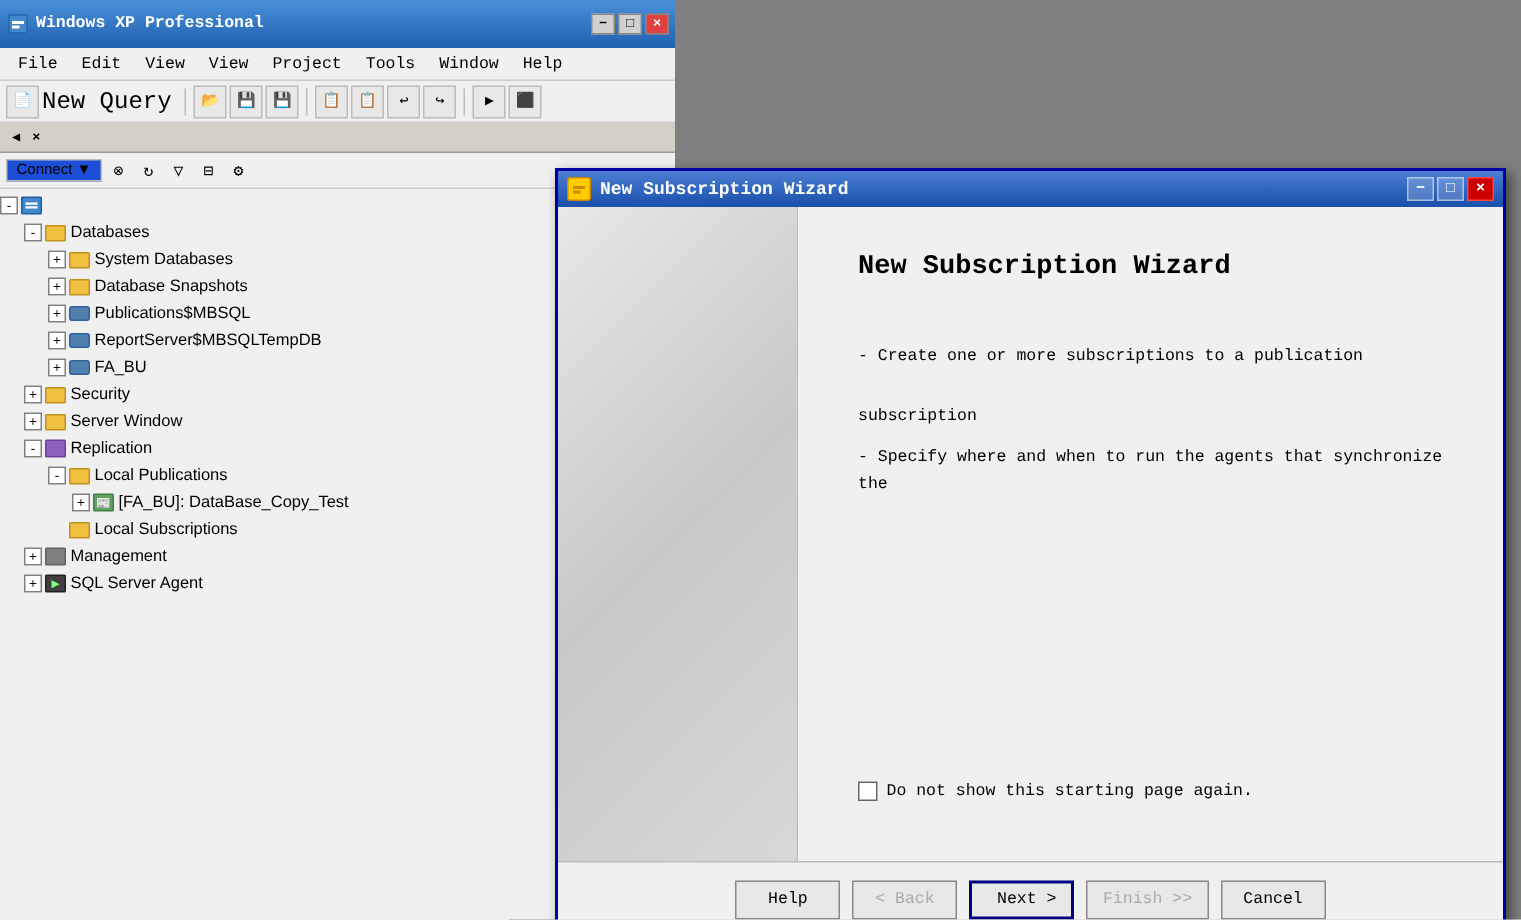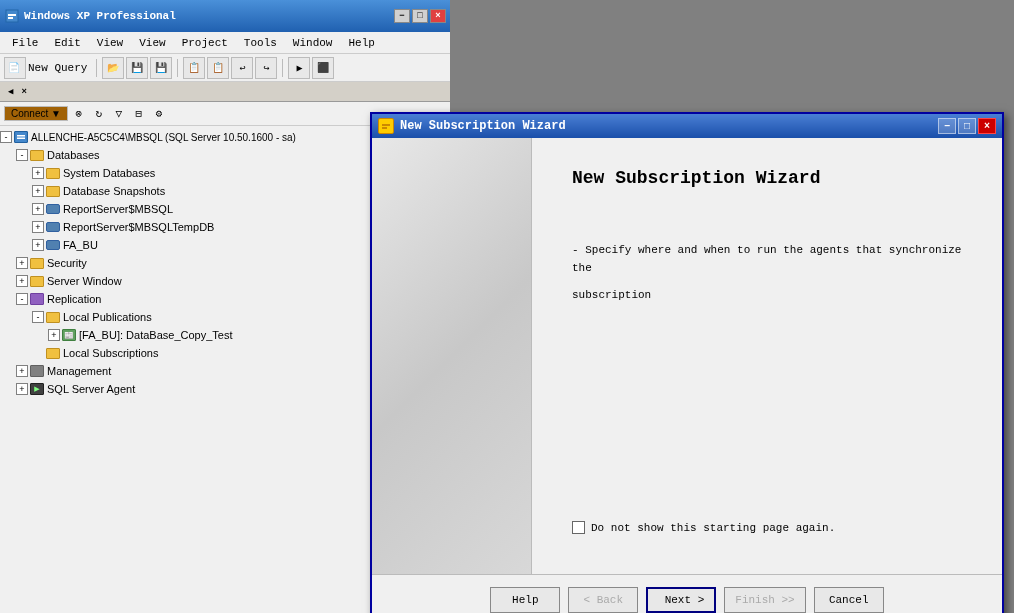--- a/index.html
+++ b/index.html
@@ -92,21 +92,21 @@
       height: 22px;
       background: #e8e8e8;
       border: 1px solid #bbb;
       display: flex;
       align-items: center;
       justify-content: center;
       cursor: pointer;
       font-size: 10px;
     }
     .toolbar-label {
-      font-size: 11px;
+      font-size: 16px;
       margin-right: 4px;
     }
     .toolbar-separator {
       width: 1px;
       height: 18px;
       background: #bbb;
       margin: 0 3px;
     }
     .panel-title-bar {
       background: #d4d0c8;
@@ -130,21 +130,21 @@
       height: 24px;
       background: #f0f0f0;
       border-bottom: 1px solid #ccc;
       display: flex;
       align-items: center;
       padding: 0 4px;
       gap: 2px;
     }
     .oe-btn {
       padding: 1px 6px;
-      background: #a16207;
+      background: #1d4ed8;
       border: 1px solid #bbb;
       font-size: 10px;
       cursor: pointer;
       display: flex;
       align-items: center;
       gap: 2px;
     }
     .oe-icon-btn {
       width: 18px;
       height: 18px;
@@ -498,21 +498,20 @@
 
     <div class="tree-item">
       <div class="tree-expand">-</div>
       <div class="server-box">
         <svg width="10" height="10">
             <rect width="10" height="10" fill="#4488cc"></rect>
             <rect x="1" y="3" width="8" height="1.5" fill="white"></rect>
             <rect x="1" y="5.5" width="8" height="1.5" fill="white"></rect>
           </svg>
       </div>
-      <span style="font-size:10px;">ALLENCHE-A5C5C4\MBSQL (SQL Server 10.50.1600 - sa)</span>
     </div>
 
     <div class="tree-item">
       <div class="tree-indent"></div>
       <div class="tree-expand">-</div>
       <div class="folder-box"></div>
       <span>Databases</span>
     </div>
 
     <div class="tree-item">
@@ -529,21 +528,21 @@
       <div class="tree-expand">+</div>
       <div class="folder-box"></div>
       <span>Database Snapshots</span>
     </div>
 
     <div class="tree-item">
       <div class="tree-indent"></div>
       <div class="tree-indent"></div>
       <div class="tree-expand">+</div>
       <div class="small-db"></div>
-      <span>ReportServer$MBSQL</span>
+      <span>Publications$MBSQL</span>
     </div>
 
     <div class="tree-item">
       <div class="tree-indent"></div>
       <div class="tree-indent"></div>
       <div class="tree-expand">+</div>
       <div class="small-db"></div>
       <span>ReportServer$MBSQLTempDB</span>
     </div>
 
@@ -700,23 +699,24 @@
 
         <ellipse cx="70" cy="355" rx="50" ry="8" fill="rgba(0,0,0,0.15)"></ellipse>
         <ellipse cx="30" cy="350" rx="22" ry="5" fill="rgba(0,0,0,0.12)"></ellipse>
       </svg>
     </div>
 
     <div class="wizard-main">
       <h2 class="wizard-main-title">New Subscription Wizard</h2>
 
       <br>
+      <p class="wizard-description">- Create one or more subscriptions to a publication</p>
       <br>
+      <p class="wizard-description">  subscription</p>
       <p class="wizard-description">- Specify where and when to run the agents that synchronize the</p>
-      <p class="wizard-description">  subscription</p>
 
       <div class="wizard-spacer"></div>
 
       <div class="wizard-checkbox-area">
         <div class="wizard-checkbox"></div>
         <span class="wizard-checkbox-label">Do not show this starting page again.</span>
       </div>
     </div>
   </div>
 

